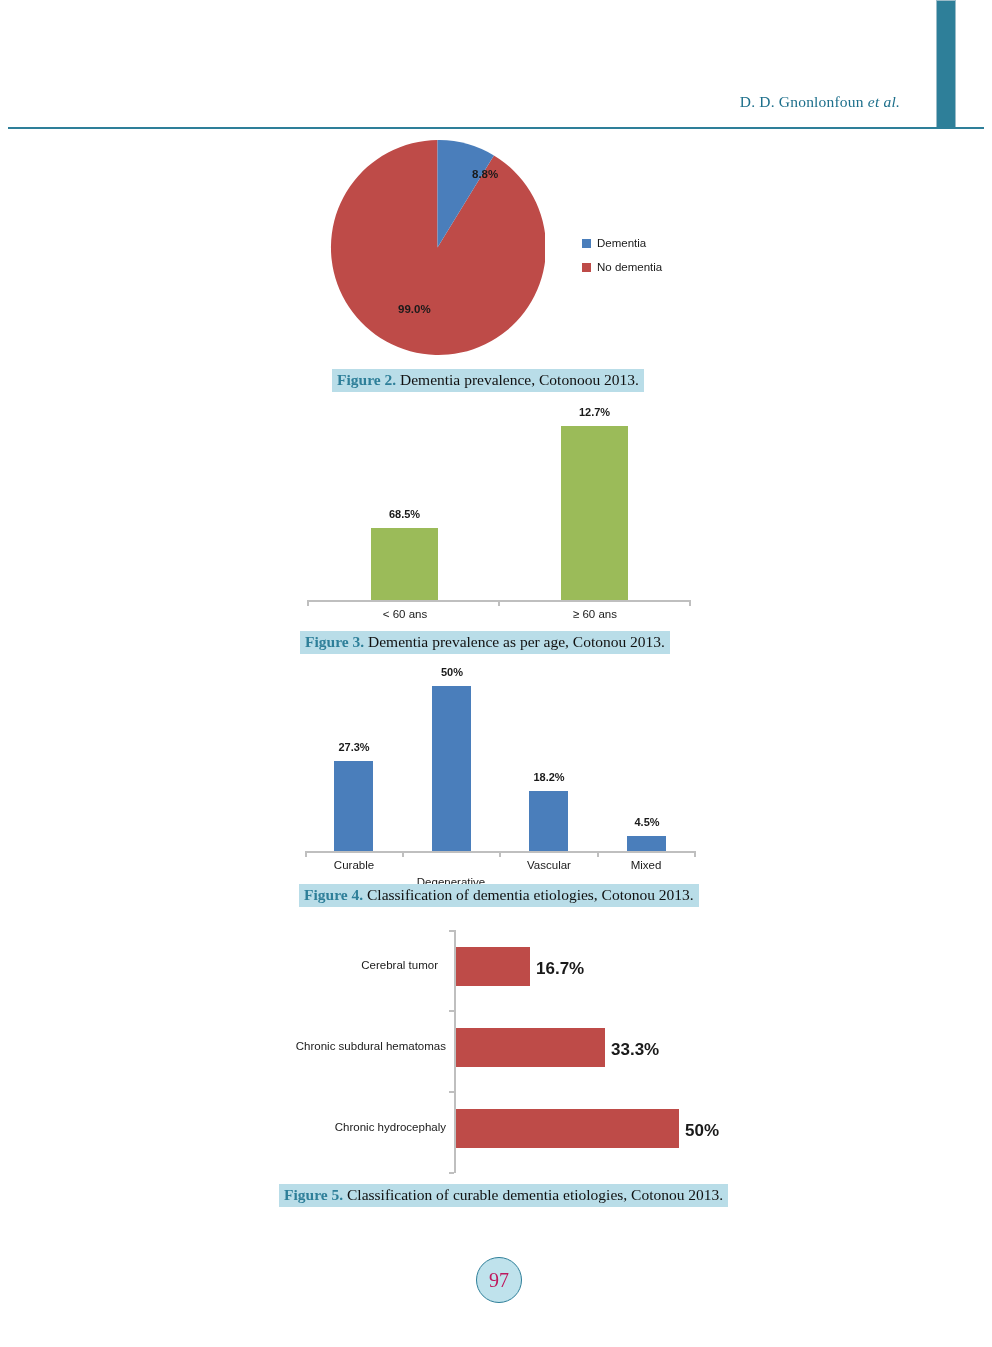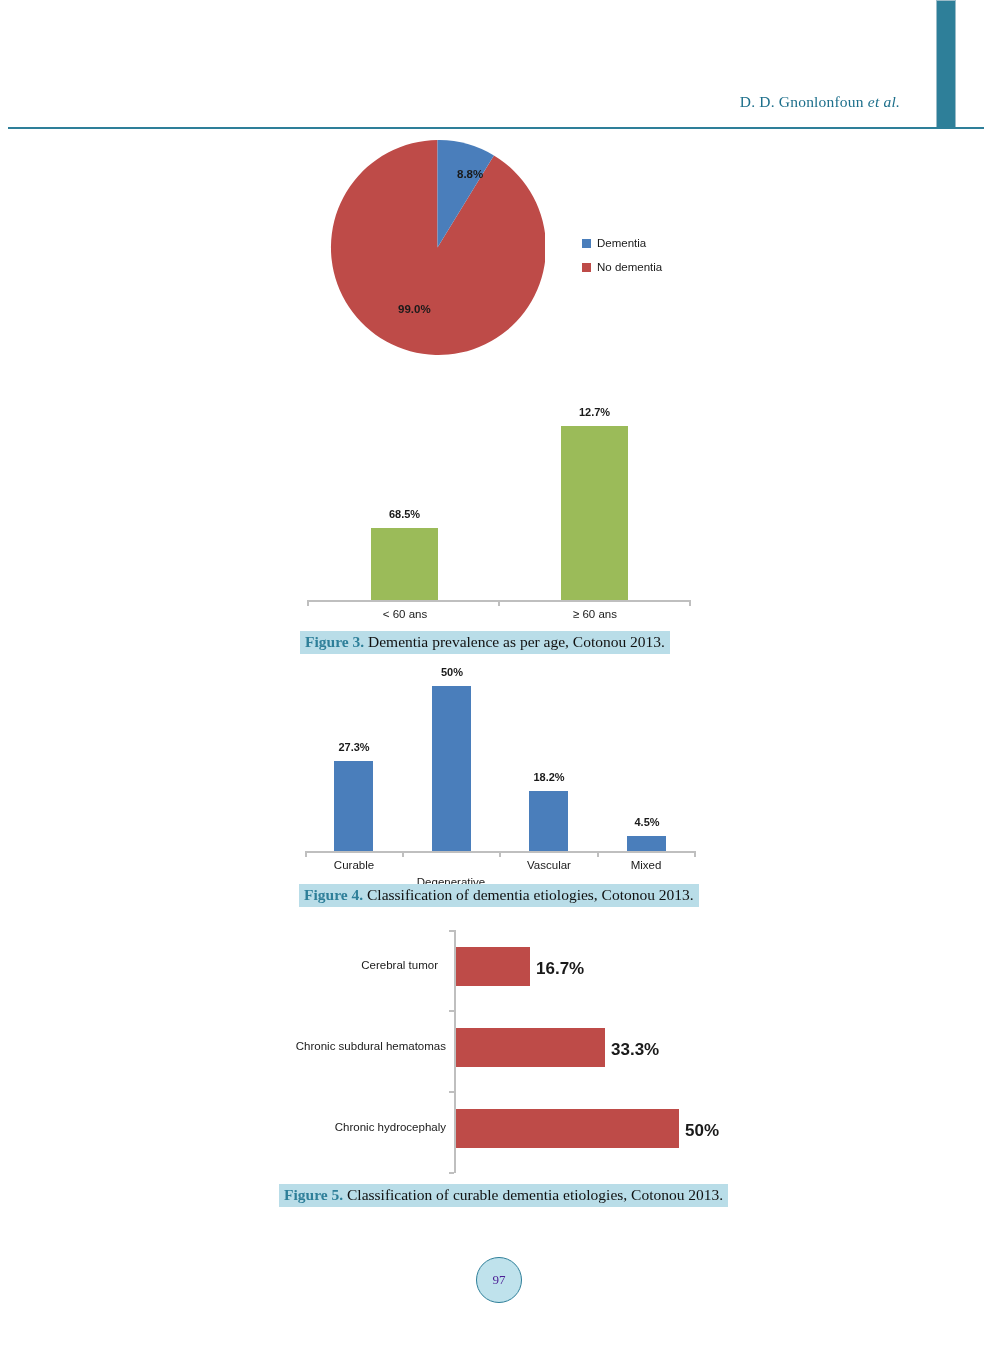--- a/index.html
+++ b/index.html
@@ -183,22 +183,22 @@
     width: 46px;
     height: 46px;
     border-radius: 50%;
     background: #bfe2ec;
     border: 1.5px solid #2e7f99;
     box-sizing: border-box;
     display: flex;
     align-items: center;
     justify-content: center;
     font-family: "Liberation Serif", serif;
-    font-size: 13px;
-    color: #4c1d95;
+    font-size: 20px;
+    color: #be185d;
   }
 </style>
 </head>
 <body>
 
 <div class="page">
 
   <div class="header-tab"></div>
   <div class="header-author">
     <span>D. D. Gnonlonfoun </span><span class="ital">et al.</span>
@@ -206,34 +206,37 @@
   <div class="header-rule"></div>
 
   <div class="pie-svg">
     <svg width="215" height="215" viewBox="0 0 215 215">
 
       <path d="M 107.5 107.5 L 163.9 15.4 A 107.5 107.5 0 1 1 107.5 0 Z" fill="#be4b48"></path>
 
       <path d="M 107.5 107.5 L 107.5 0 A 107.5 107.5 0 0 1 163.9 15.4 Z" fill="#4a7ebb"></path>
     </svg>
   </div>
-  <div class="pie-label" style="left:457px; top:168px;">8.8%</div>
+  <div class="pie-label" style="left:472px; top:168px;">8.8%</div>
   <div class="pie-label" style="left:398px; top:303px;">99.0%</div>
 
   <div class="pie-legend">
     <div class="legrow">
       <span class="swatch" style="background:#4a7ebb;"></span>
       <span>Dementia</span>
     </div>
     <div class="legrow">
       <span class="swatch" style="background:#be4b48;"></span>
       <span>No dementia</span>
     </div>
   </div>
 
+  <div class="caption" style="left:332px; top:369px;">
+    <span class="figlabel">Figure 2.</span><span> Dementia prevalence, Cotonoou 2013.</span>
+  </div>
 
   <div class="vbar-chart" style="left:0px; top:0px; width:992px; height:0px;">
 
     <div class="vbar-axis" style="left:307px; top:600px; width:383px;"></div>
     <div class="vbar-tick" style="left:307px; top:600px; height:6px;"></div>
     <div class="vbar-tick" style="left:498px; top:600px; height:6px;"></div>
     <div class="vbar-tick" style="left:689px; top:600px; height:6px;"></div>
 
     <div class="vbar" style="left:371px; top:528px; width:67px; height:72px; background:#9bbb59;"></div>
     <div class="vbar-value" style="left:371px; top:508px; width:67px;">68.5%</div>

